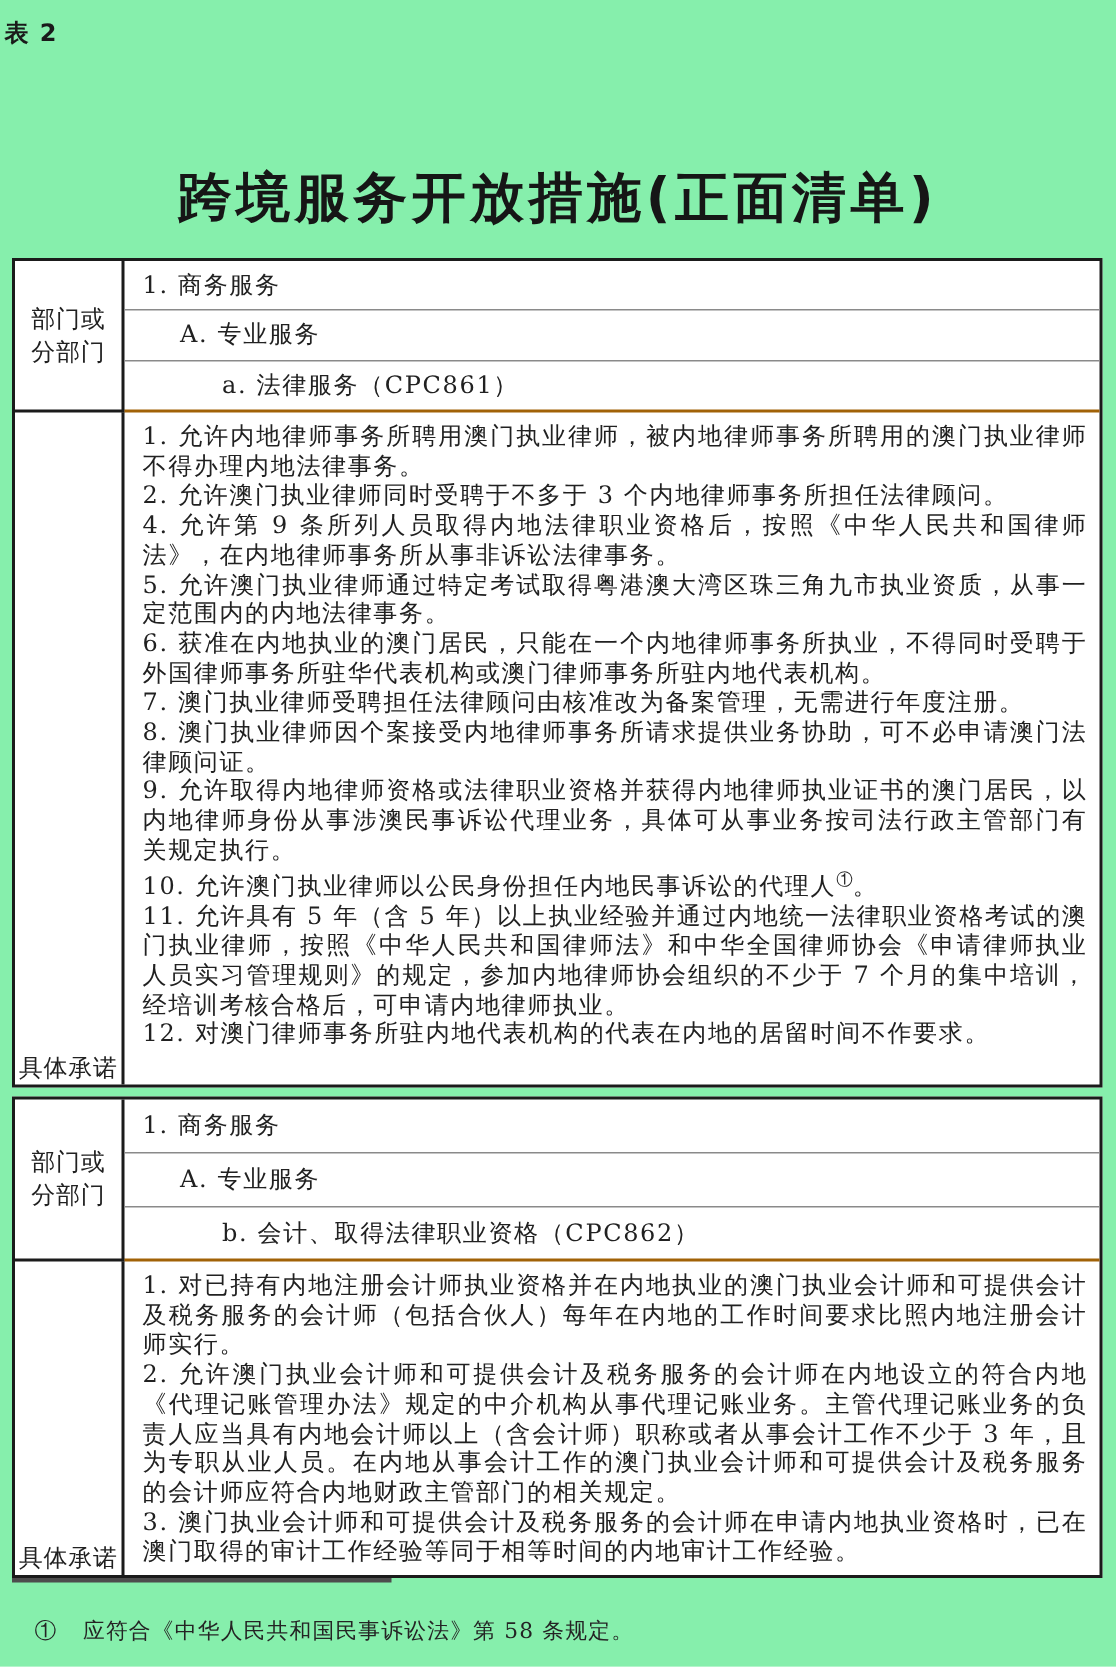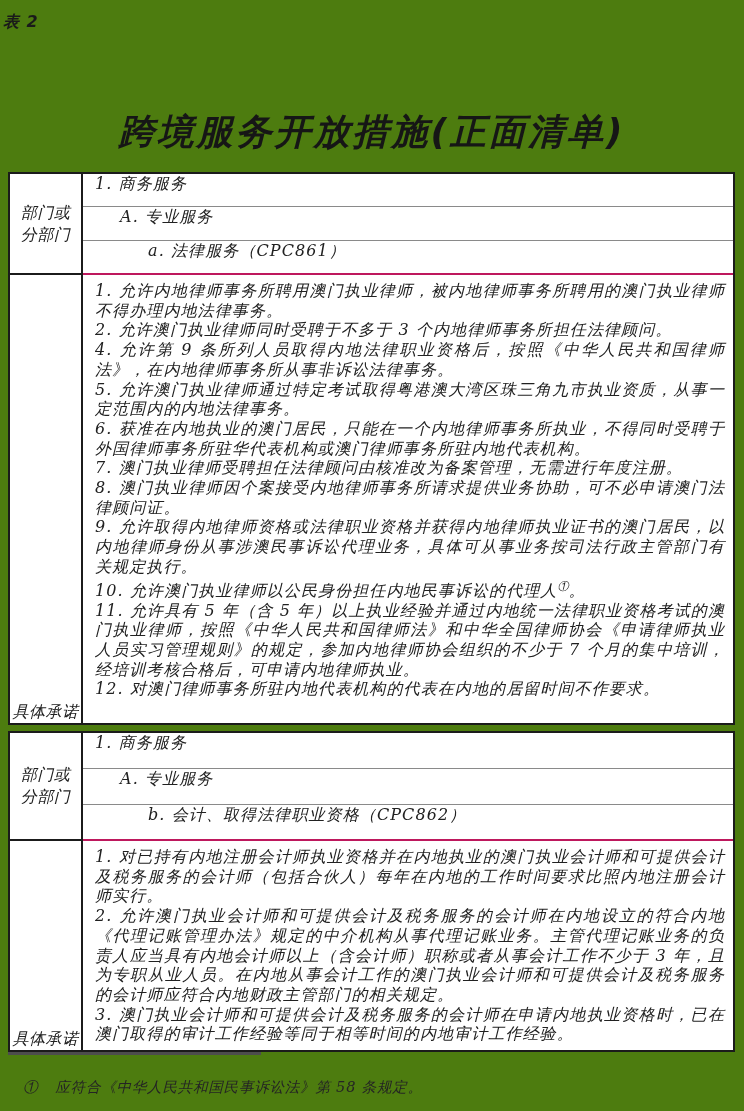--- a/index.html
+++ b/index.html
@@ -1,21 +1,21 @@
 <!DOCTYPE html>
 <html lang="zh"><head>
 <meta charset="utf-8">
 <style>
   html, body { margin: 0; padding: 0; background: #ffffff; }
   body {
     width: 744px; height: 1111px; overflow: hidden;
     font-family: "DejaVu Serif", "Liberation Serif", serif;
     color: #212121;
   }
-  .sheet { position: relative; width: 744px; height: 1111px; background: #4d7c0f; font-style: italic; }
+  .sheet { position: relative; width: 744px; height: 1111px; background: #86efac; }
 
   
   .table-label {
     position: absolute; top: 12px; left: 3px;
     font-family: "DejaVu Sans", "Liberation Sans", sans-serif;
     font-weight: bold; font-size: 16px; letter-spacing: 1px; color: #1a1a1a;
   }
 
   
   .doc-title {
@@ -45,24 +45,24 @@
   }
   .left-head .wrapspan { display: inline-block; width: 51px; line-height: 22px; }
 
   .left-commit {
     grid-column: 1; grid-row: 4;
     border-right: 2px solid #1b1b1b;
     display: flex; align-items: flex-end; justify-content: center;
     letter-spacing: 0.5px; white-space: nowrap;
   }
 
-  .srow { grid-column: 2; display: flex; box-sizing: border-box; }
+  .srow { grid-column: 2; display: flex; align-items: center; box-sizing: border-box; }
   .srow-1 { border-bottom: 1.5px solid #8a8a8a; padding-left: 12px; }
   .srow-2 { border-bottom: 1.5px solid #8a8a8a; padding-left: 37px; }
-  .srow-3 { border-bottom: 2px solid #be185d; padding-left: 65px; }
+  .srow-3 { border-bottom: 2px solid #a16207; padding-left: 65px; }
 
   .commit-body {
     grid-column: 2; grid-row: 4;
     box-sizing: border-box;
     padding: 6px 8px 6px 12px;
   }
   .t1 .commit-body { min-height: 448px; }
   .t2 .commit-body { min-height: 192px; }
 
   .commit-item {

